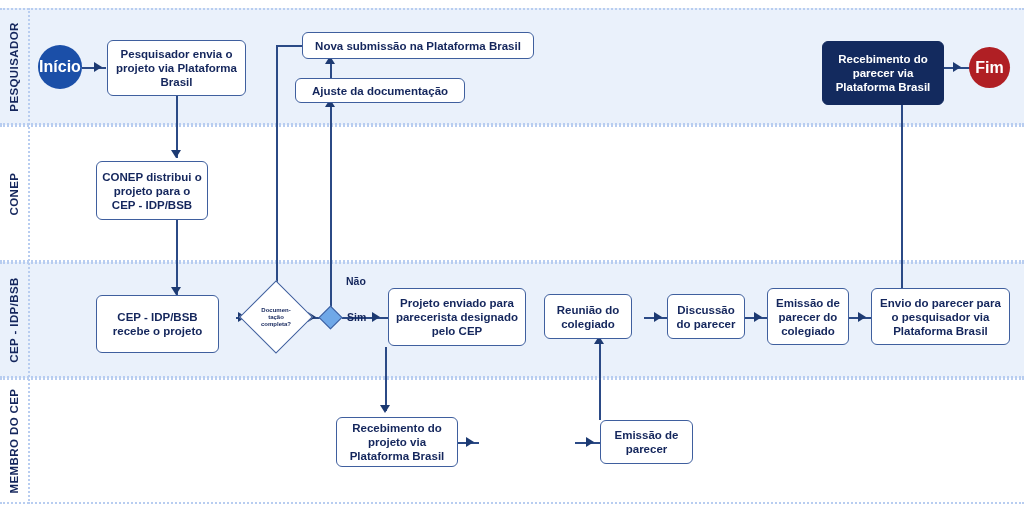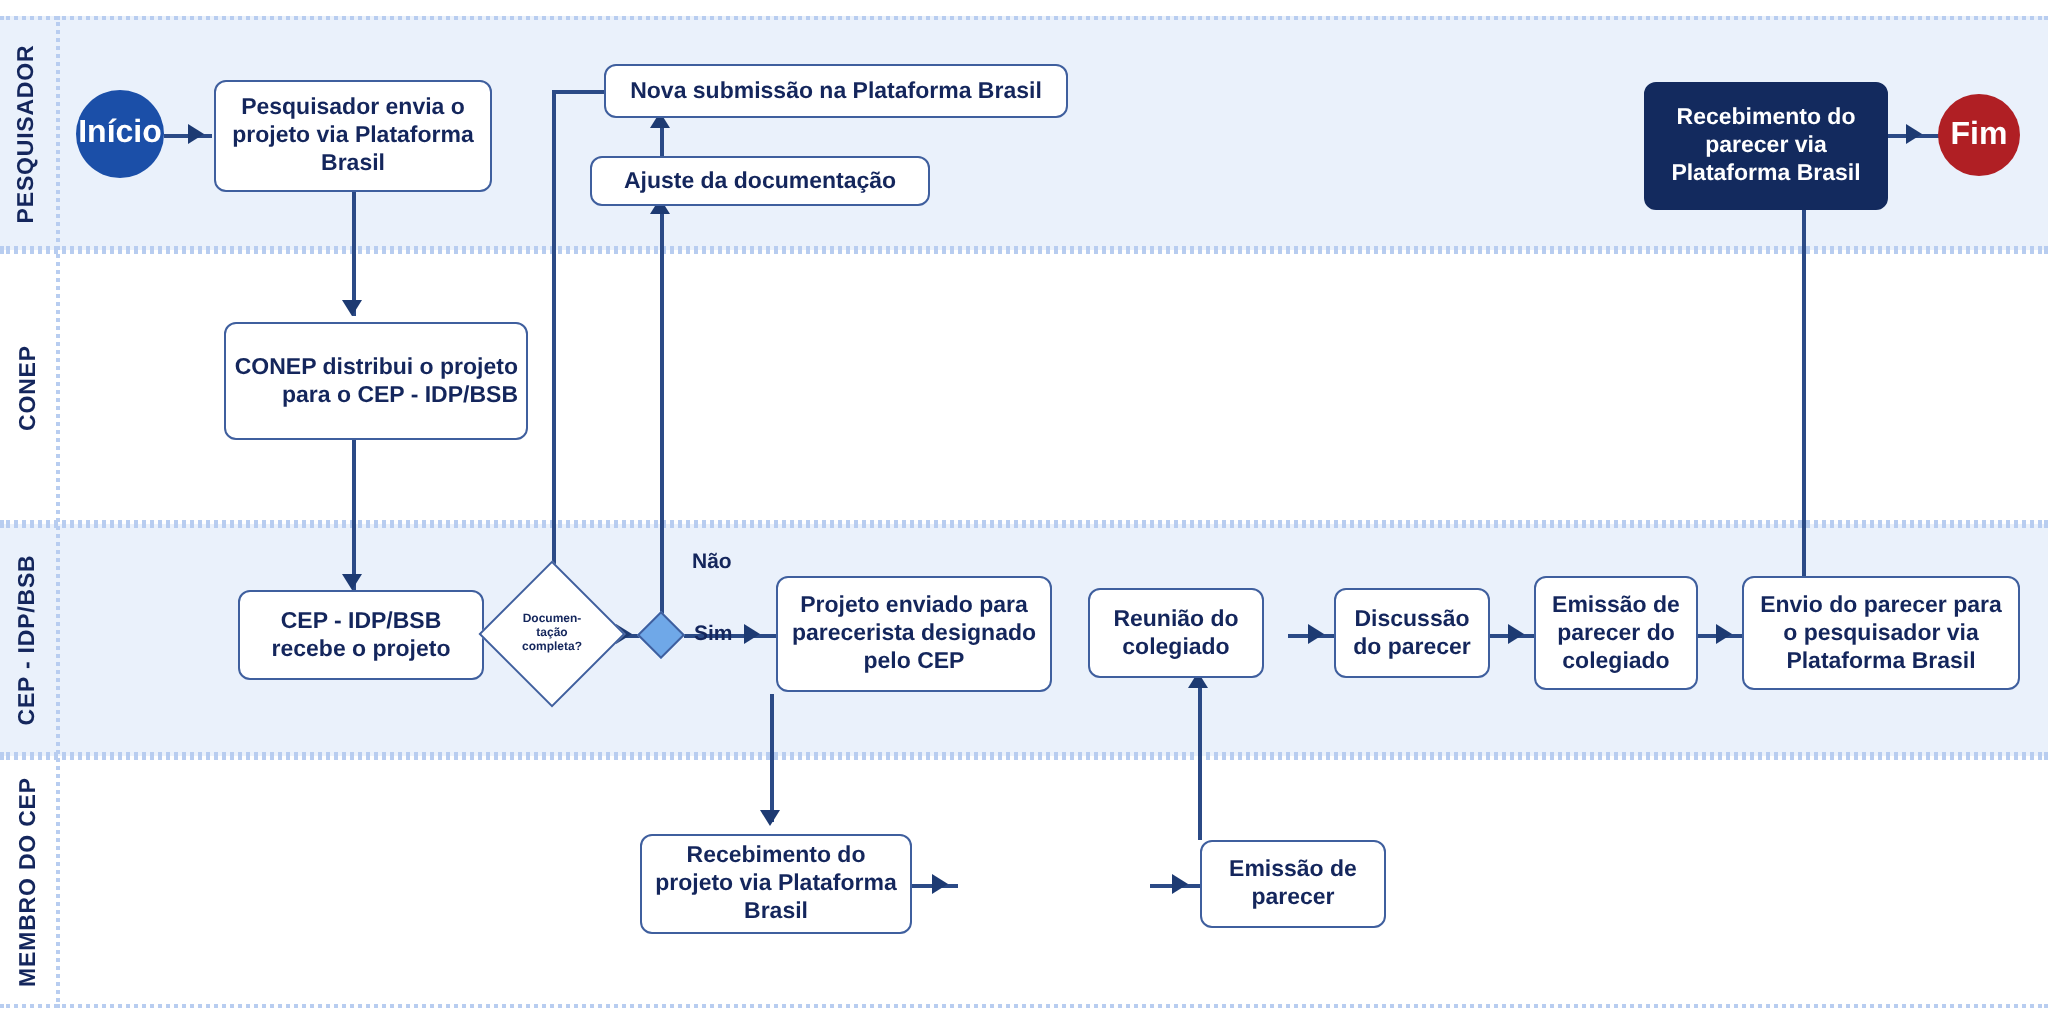--- a/index.html
+++ b/index.html
@@ -263,25 +263,25 @@
   </div>
 
   <div class="node dark" style="left:822px;top:41px;width:122px;height:64px;">
     <span>Recebimento do parecer via Plataforma Brasil</span>
   </div>
 
   <div class="terminator end" style="left:969px;top:47px;width:41px;height:41px;">
     <span>Fim</span>
   </div>
 
-  <div class="node" style="left:112px;top:161px;width:152px;height:59px;text-align:right;">
+  <div class="node" style="left:96px;top:161px;width:112px;height:59px;">
     <span>CONEP distribui o projeto para o CEP - IDP/BSB</span>
   </div>
 
-  <div class="node" style="left:119px;top:295px;width:123px;height:45px;">
+  <div class="node" style="left:96px;top:295px;width:123px;height:58px;">
     <span>CEP - IDP/BSB recebe o projeto</span>
   </div>
 
   <div class="decision" style="left:250px;top:291px;width:52px;height:52px;">
     <div class="dshape"></div>
     <div class="dtext">Documen-tação completa?</div>
   </div>
 
   <div class="junction" style="left:322px;top:309px;width:17px;height:17px;"></div>
 
@@ -298,21 +298,21 @@
   </div>
 
   <div class="node" style="left:767px;top:288px;width:82px;height:57px;">
     <span>Emissão de parecer do colegiado</span>
   </div>
 
   <div class="node" style="left:871px;top:288px;width:139px;height:57px;text-align:center;">
     <span>Envio do parecer para o pesquisador via Plataforma Brasil</span>
   </div>
 
-  <div class="node" style="left:320px;top:417px;width:136px;height:50px;">
+  <div class="node" style="left:336px;top:417px;width:122px;height:50px;">
     <span>Recebimento do projeto via Plataforma Brasil</span>
   </div>
 
 
   <div class="node" style="left:600px;top:420px;width:93px;height:44px;">
     <span>Emissão de parecer</span>
   </div>
 
 </div>
 

